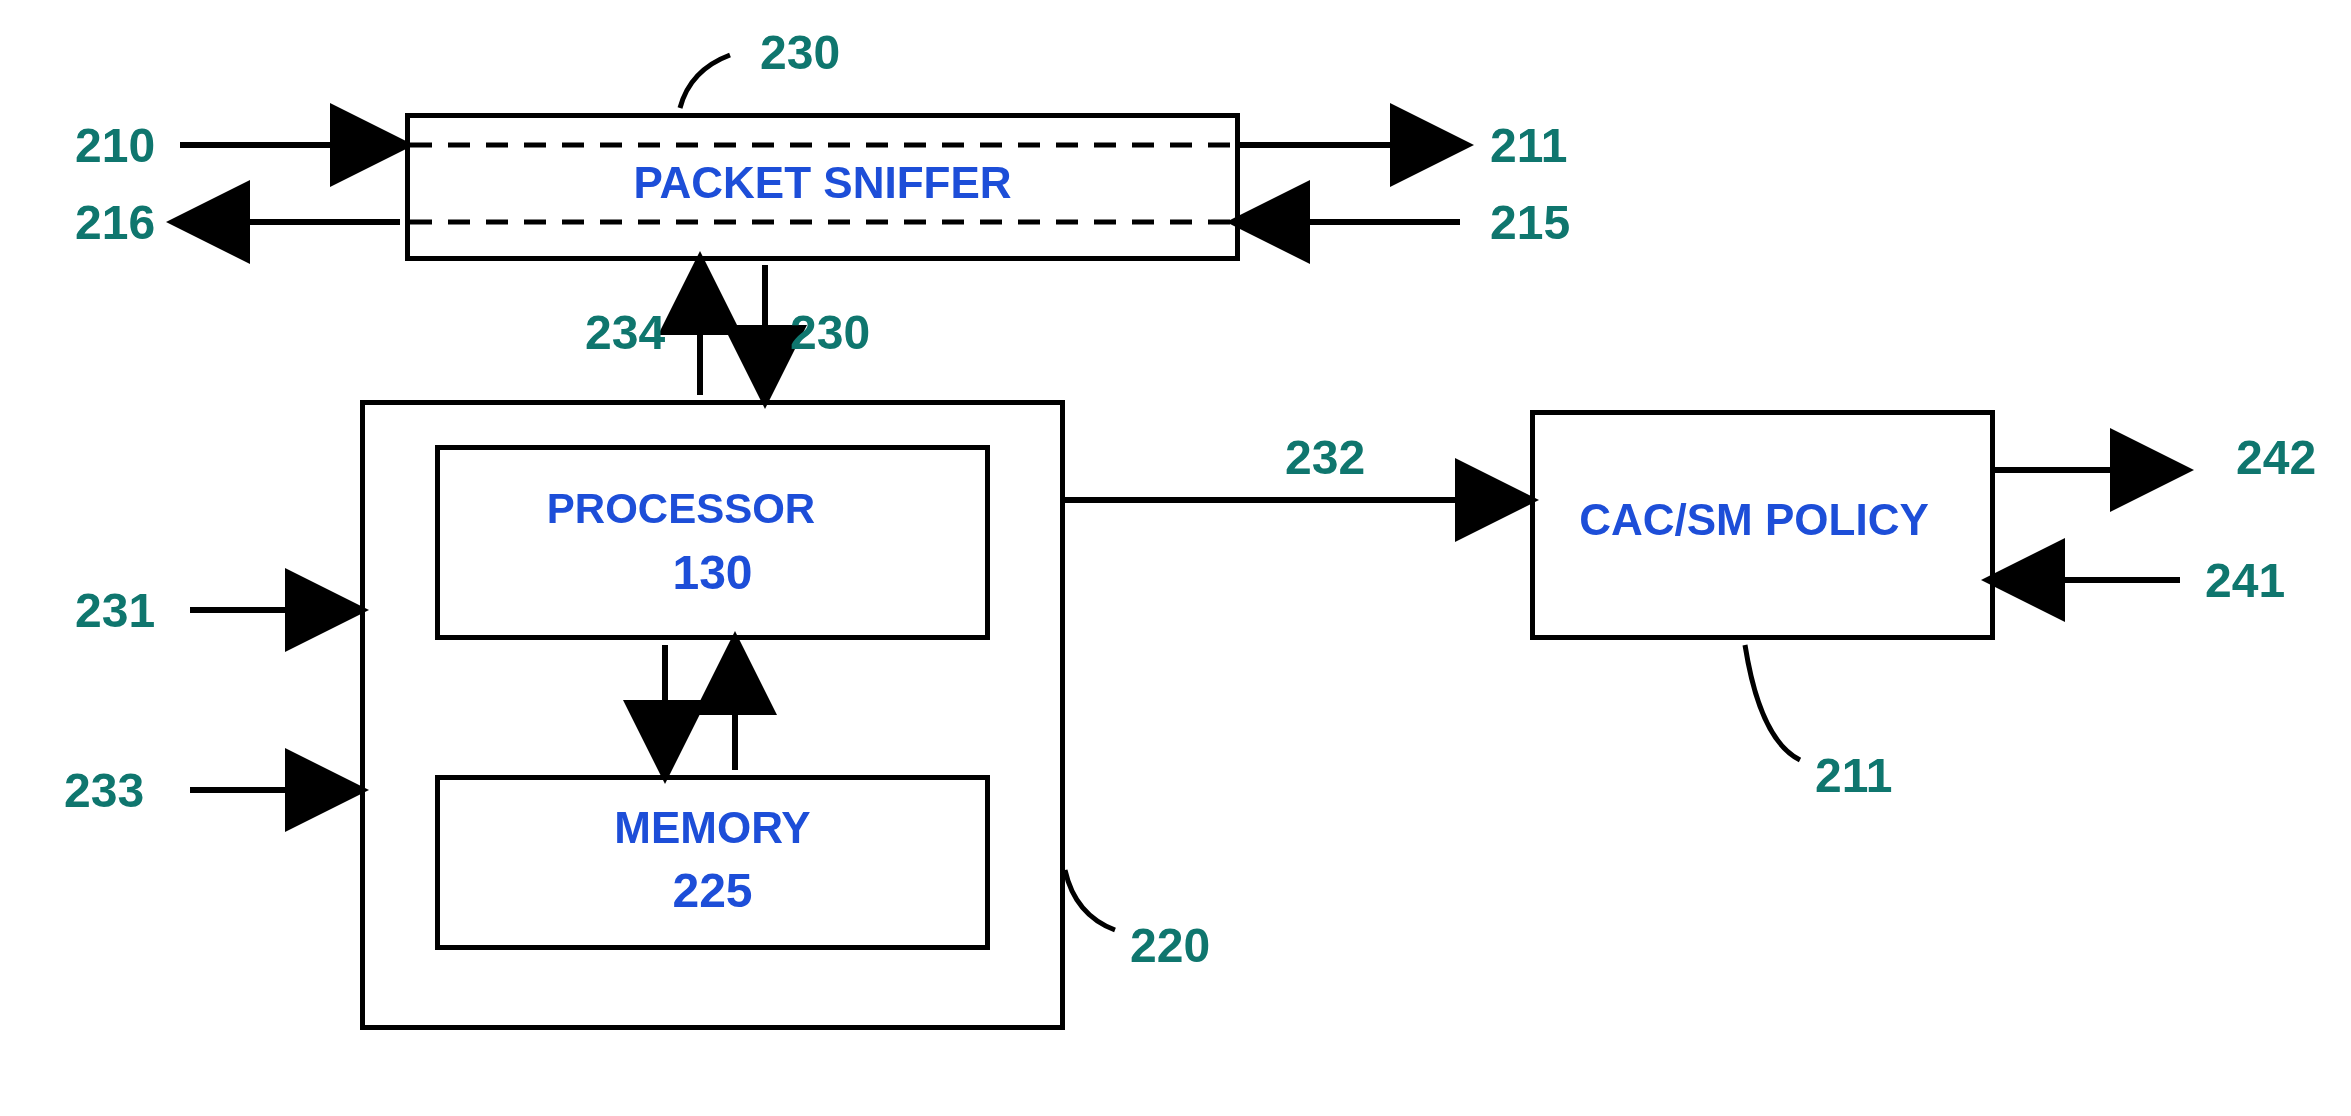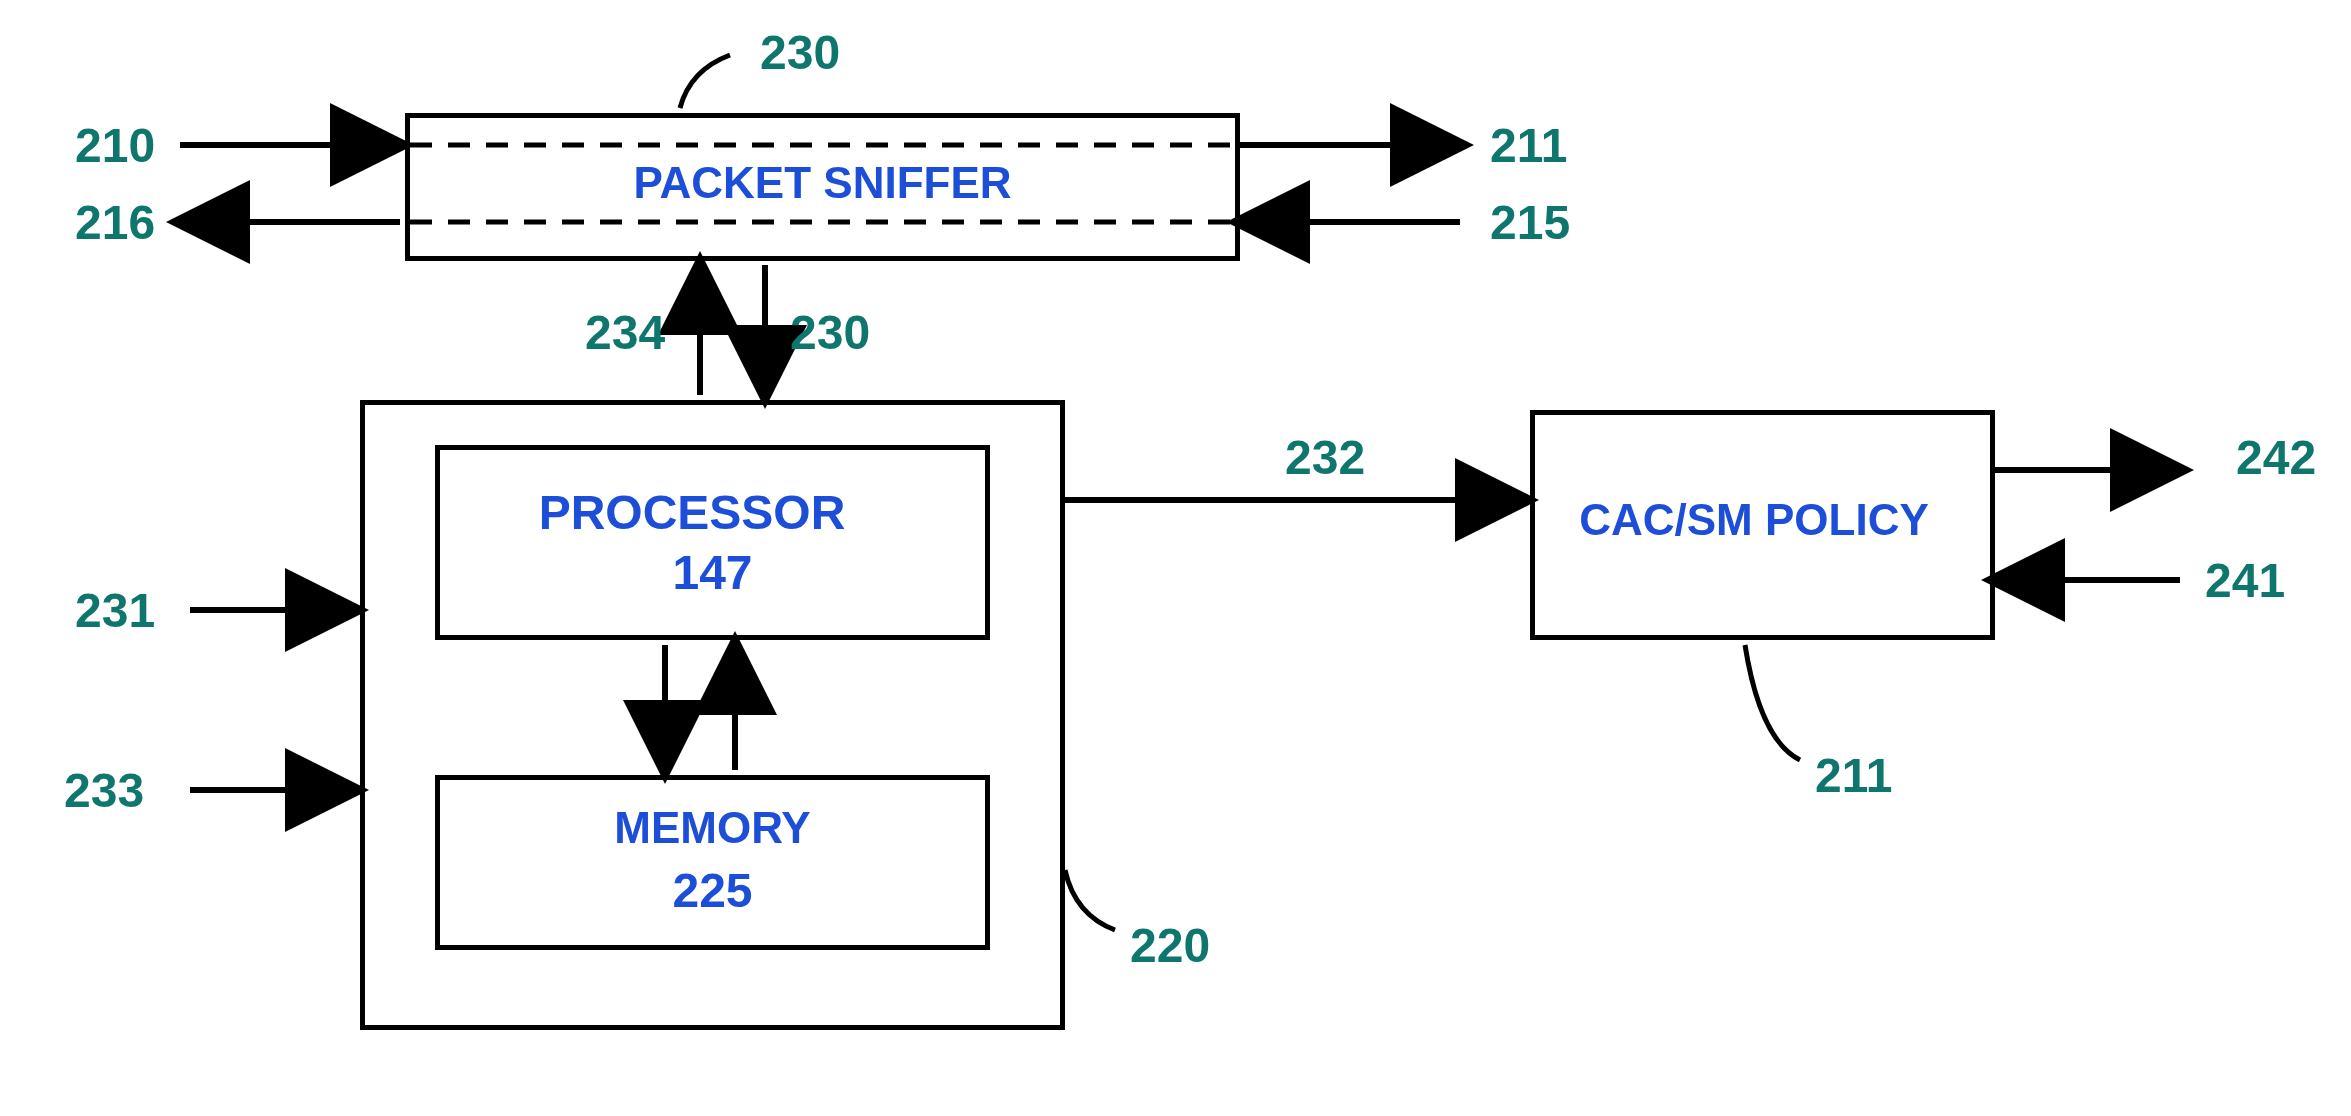--- a/index.html
+++ b/index.html
@@ -87,22 +87,22 @@
 
     <line x1="2180" y1="580" x2="1995" y2="580" stroke="#000" stroke-width="6" marker-end="url(#ah)"></line>
   </svg>
 
   <div class="box" style="left:405px; top:113px; width:835px; height:148px;"></div>
   <div class="box-label" style="left:405px; top:158px; width:835px; font-size:44px;">PACKET SNIFFER</div>
 
   <div class="box" style="left:360px; top:400px; width:705px; height:630px;"></div>
 
   <div class="box" style="left:435px; top:445px; width:555px; height:195px;"></div>
-  <div class="box-label" style="left:435px; top:485px; width:492px; font-size:48px;padding-left:11px;">PROCESSOR</div>
-  <div class="box-label" style="left:435px; top:545px; width:555px; font-size:48px;">147</div>
+  <div class="box-label" style="left:435px; top:485px; width:492px; font-size:42px;">PROCESSOR</div>
+  <div class="box-label" style="left:435px; top:545px; width:555px; font-size:48px;">130</div>
 
   <div class="box" style="left:435px; top:775px; width:555px; height:175px;"></div>
   <div class="box-label" style="left:435px; top:803px; width:555px; font-size:44px;">MEMORY</div>
   <div class="box-label" style="left:435px; top:863px; width:555px; font-size:48px;text-align:center;">225</div>
 
   <div class="box" style="left:1530px; top:410px; width:465px; height:230px;"></div>
   <div class="box-label" style="left:1530px; top:495px; width:448px; font-size:44px;">CAC/SM POLICY</div>
 
   <div class="label" style="left:75px; top:118px;">210</div>
   <div class="label" style="left:1490px; top:118px;">211</div>

